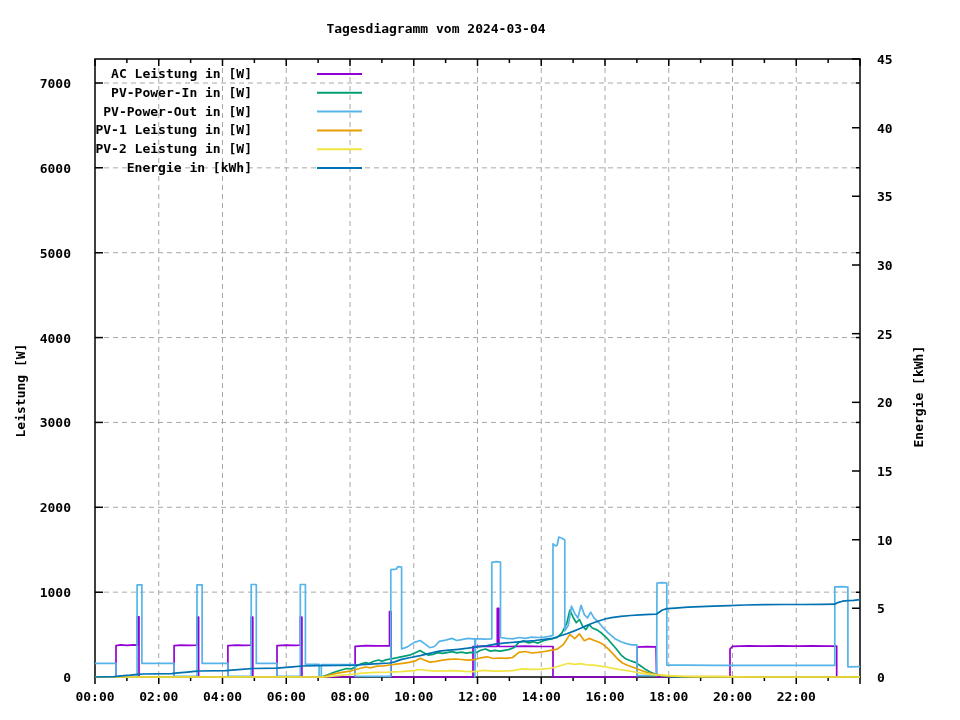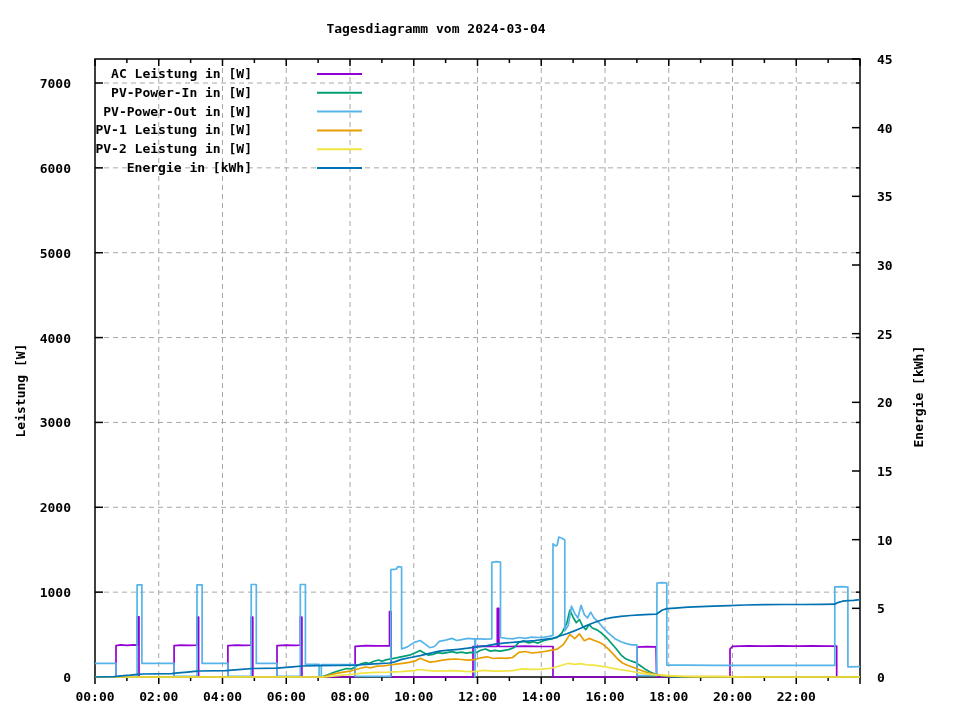--- a/index.html
+++ b/index.html
@@ -1,17 +1,17 @@
 <!DOCTYPE html>
 <html><head>
 <meta charset="utf-8">
 <style>
   html,body{margin:0;padding:0;background:#ffffff;}
   .fig{position:relative;width:960px;height:720px;background:#ffffff;overflow:hidden;
-       font-family:"DejaVu Sans Mono","Liberation Mono",monospace;}
+       font-family:"DejaVu Sans Mono","Liberation Mono",monospace;border-radius:15px;}
   .title{position:absolute;top:21px;left:0;width:872px;text-align:center;
          font-size:13px;font-weight:bold;color:#000;}
   .ylab{position:absolute;font-size:13px;font-weight:bold;color:#000;white-space:nowrap;}
   .ylab.left{left:-30px;top:383px;transform:rotate(-90deg);transform-origin:50% 50%;width:100px;text-align:center;}
   .ylab.right{left:868px;top:390px;transform:rotate(-90deg);transform-origin:50% 50%;width:100px;text-align:center;}
   svg{position:absolute;left:0;top:0;}
   text{font-family:"DejaVu Sans Mono","Liberation Mono",monospace;font-weight:bold;fill:#000;}
 </style>
 </head>
 <body>

